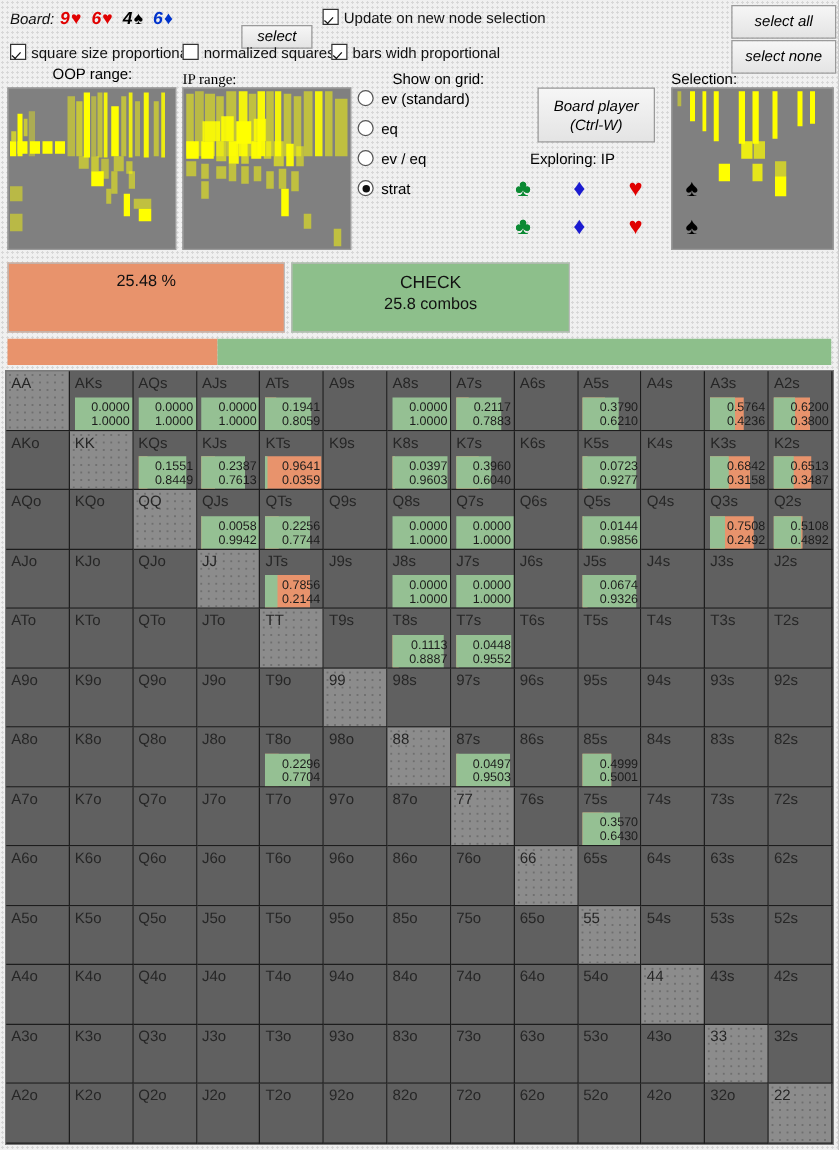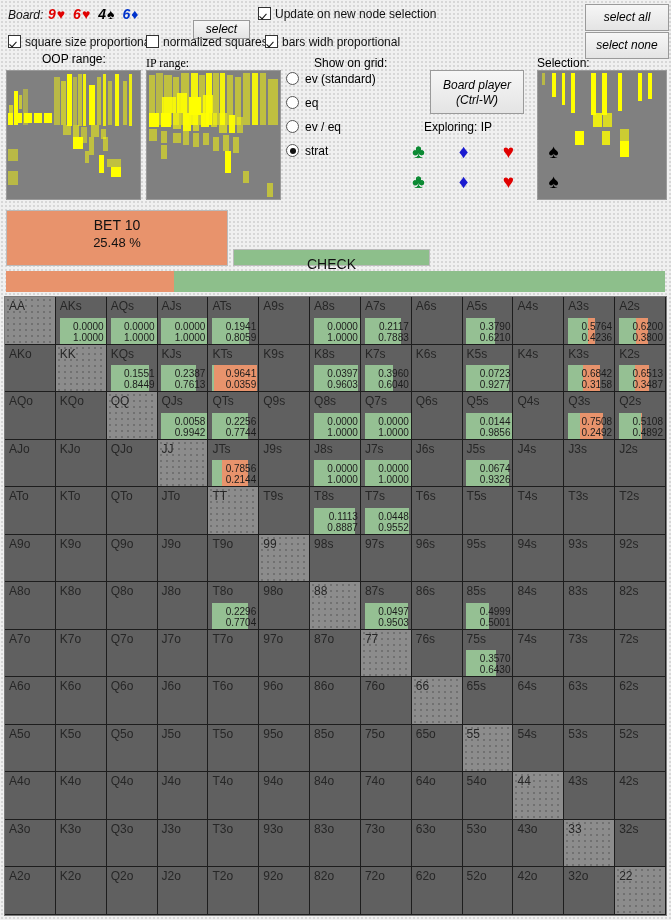--- a/index.html
+++ b/index.html
@@ -111,21 +111,21 @@
     border:1px solid #bbb;
     text-align:center;
     color:#111;
     padding-top:6px;
     box-sizing:border-box;
     font-size:13px;
     line-height:16px;
   }
   .act .nm{font-size:14px;margin-bottom:2px;}
   .act-bet{width:222px;background:#e8936c;}
-  .act-check{width:197px;background:#8dbf8b;margin-top:39px;}
+  .act-check{width:223px;background:#8dbf8b;}
   .act-all{width:210px;background:#ffffff;}
 
   .freqbar{position:absolute;left:6px;top:271px;width:659px;height:21px;display:flex;}
   .freqbar .seg{height:100%;}
 
   
   .grid{
     position:absolute;left:4px;top:296px;
     width:663px;height:620px;
     border:1px solid #7a7a7a;
@@ -331,21 +331,20 @@
   </div>
   <div class="suit-row suit-r2">
     <span class="suit s-club">♣</span>
     <span class="suit s-diam">♦</span>
     <span class="suit s-heart">♥</span>
     <span class="suit s-spade">♠</span>
   </div>
 
   <div class="actions">
     <div class="act act-bet">
-      <div class="nm">BET 10</div>
       <div>25.48 %</div>
     </div>
     <div class="act act-check">
       <div class="nm">CHECK</div>
       <div>25.8 combos</div>
     </div>
   </div>
 
   <div class="freqbar" id="freqbar">
       <div class="seg" style="width: 25.48%; background: rgb(232, 147, 108);"></div>

